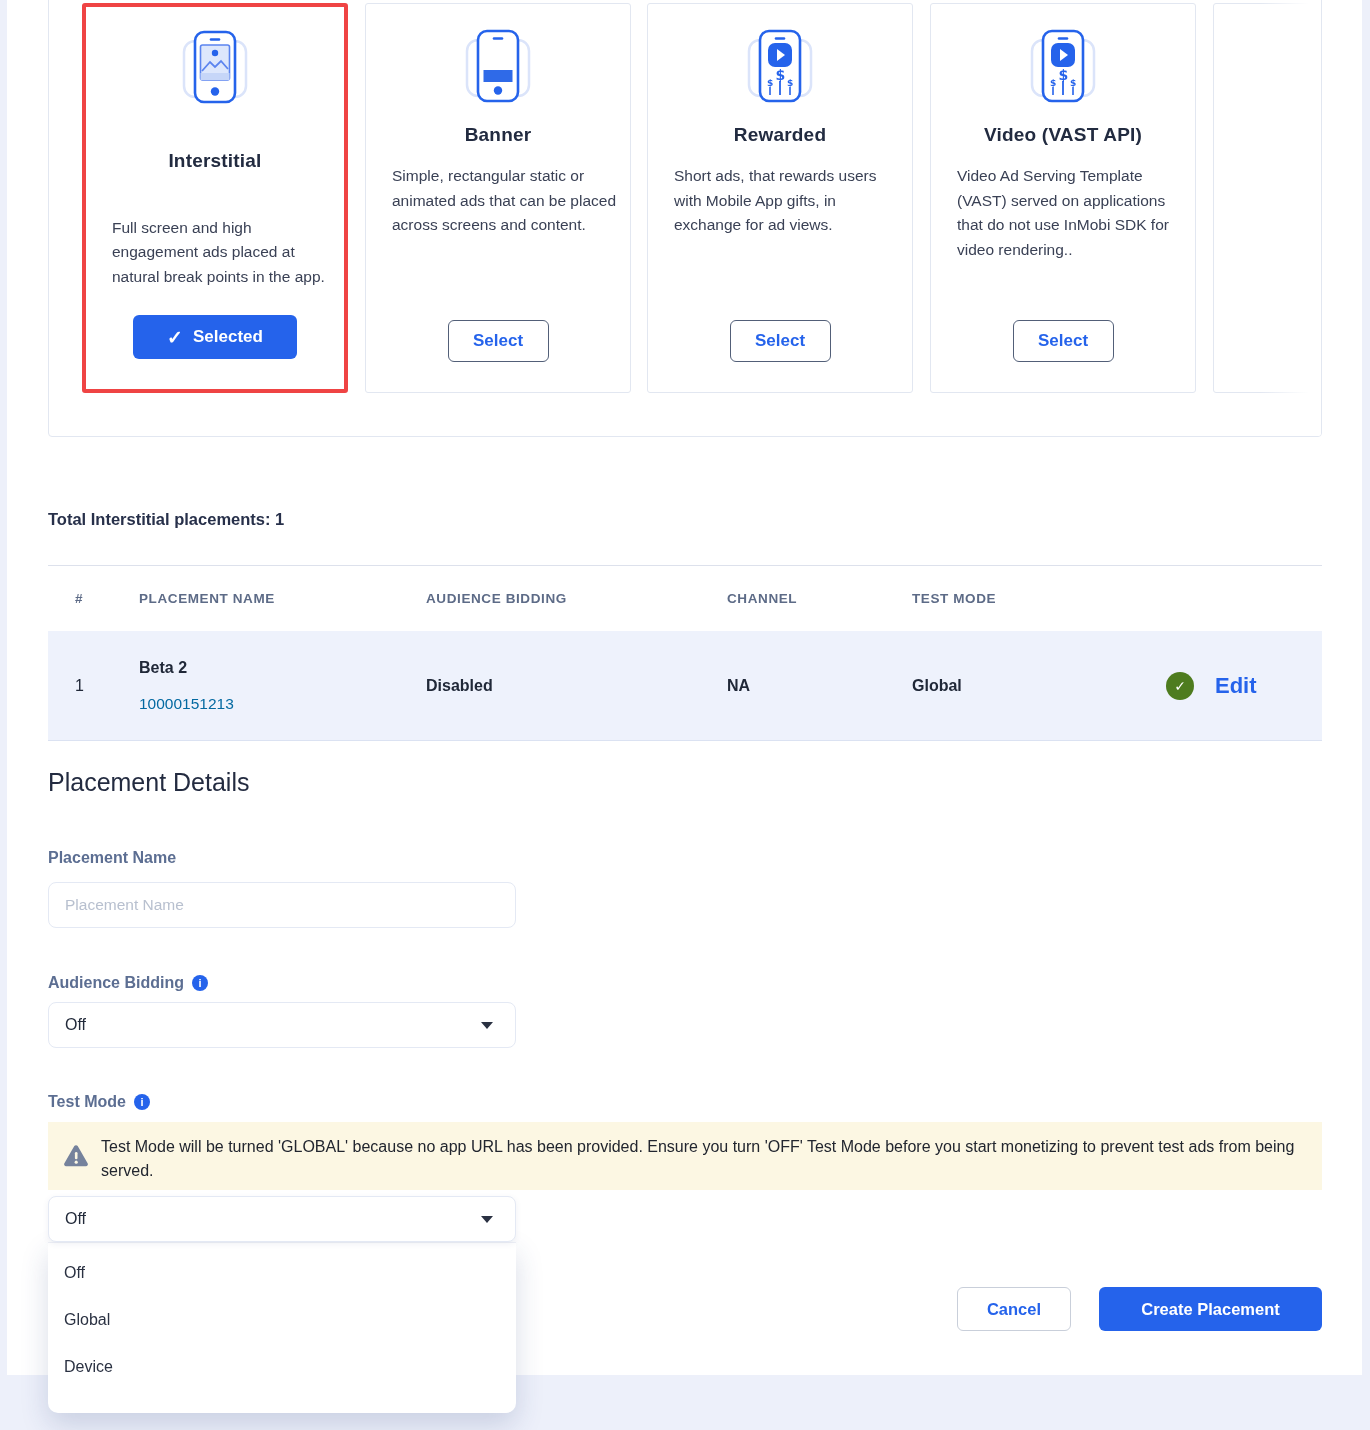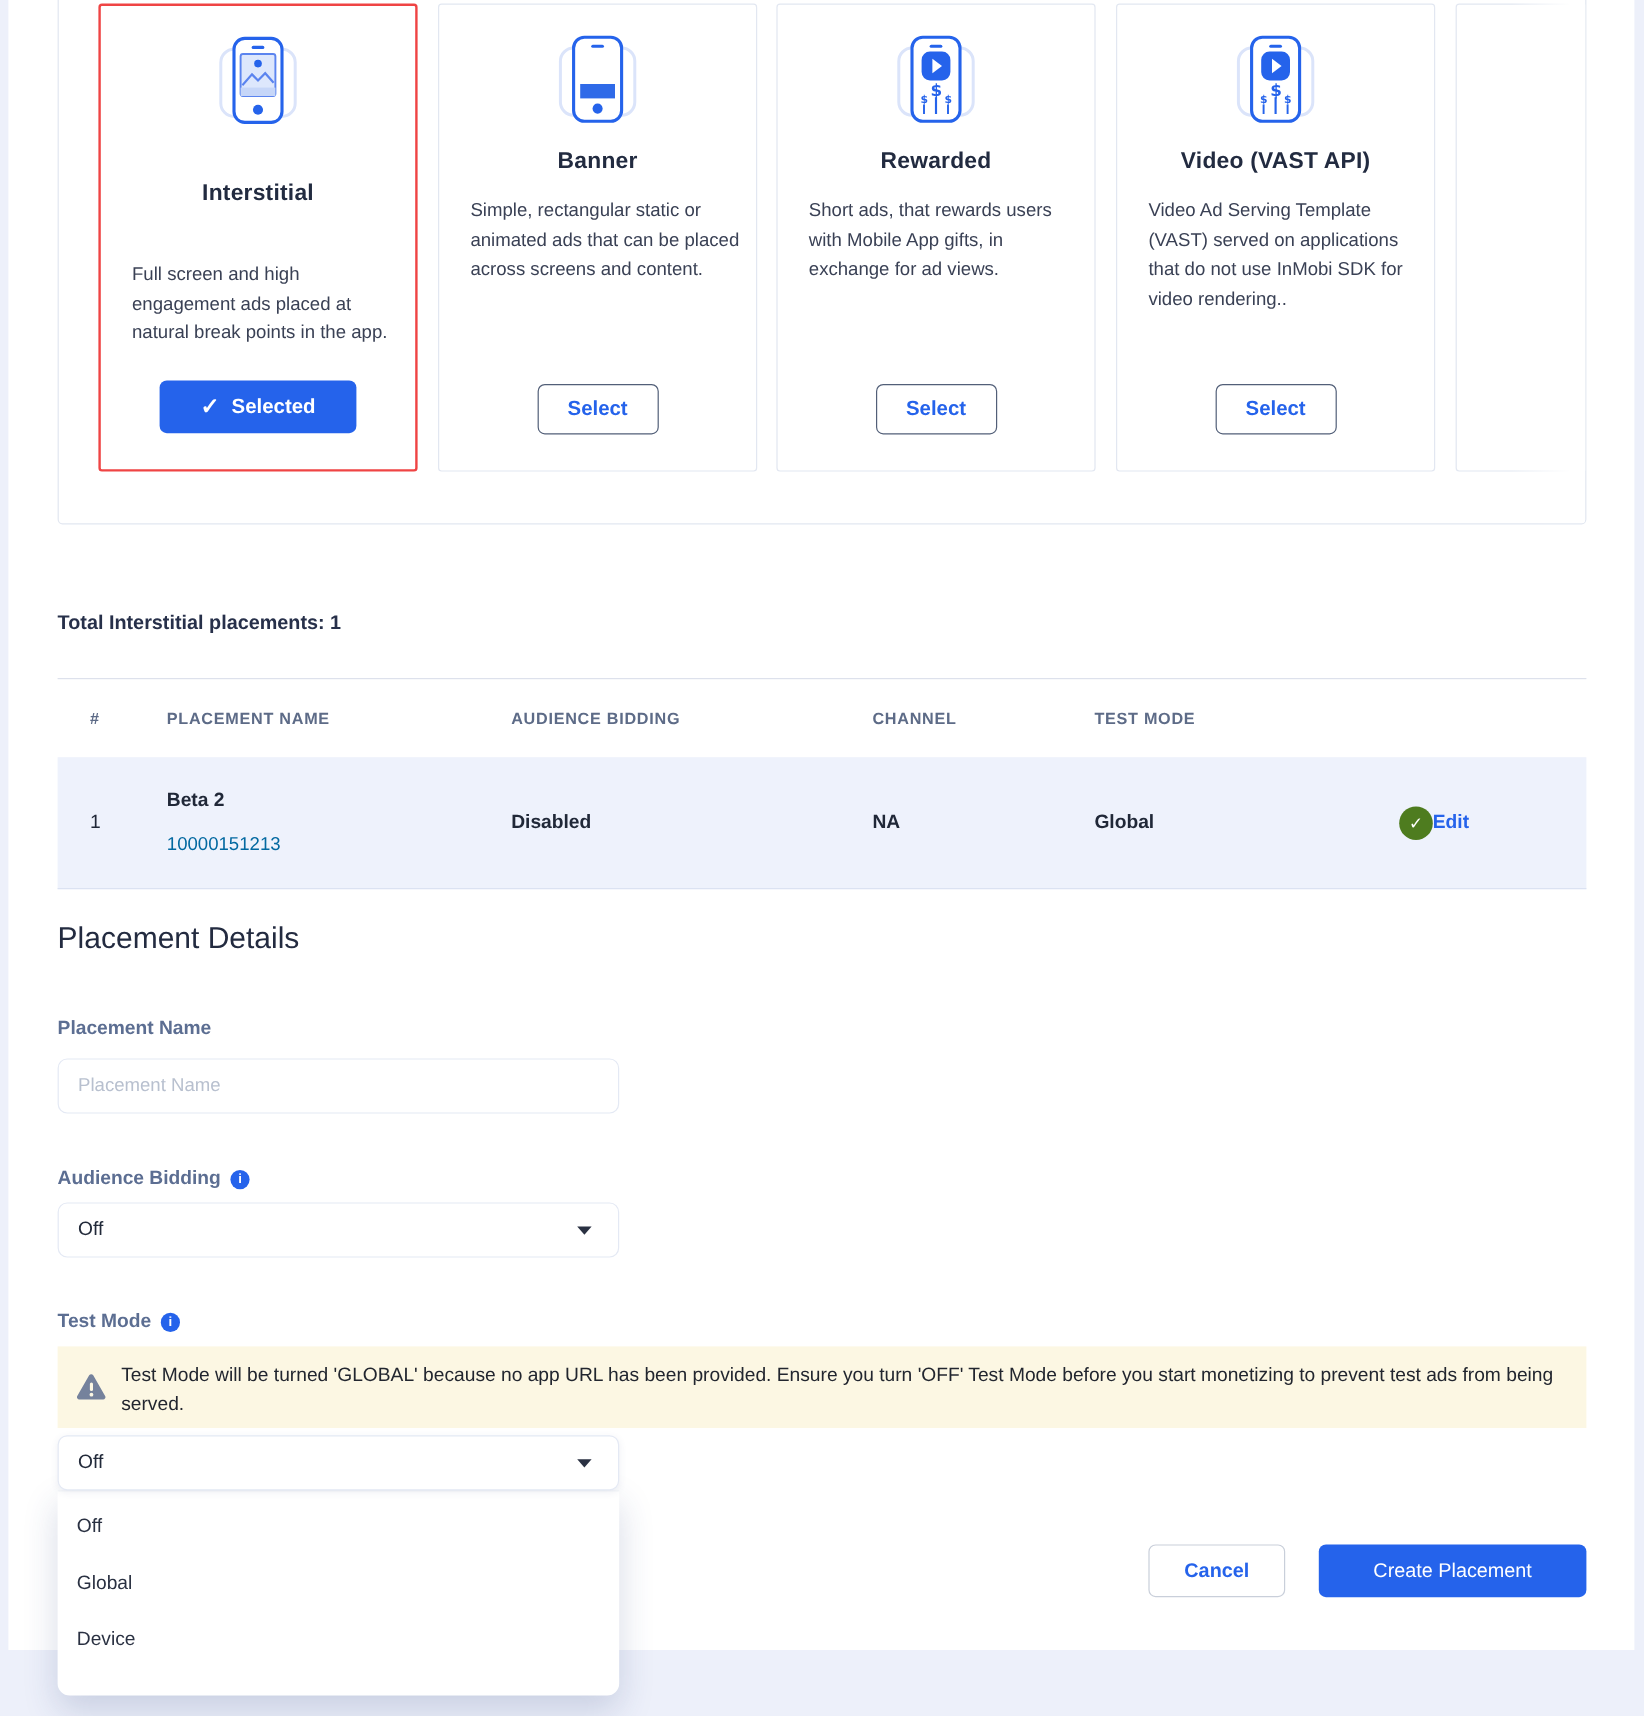--- a/index.html
+++ b/index.html
@@ -6,21 +6,21 @@
   html,body { font-family:"Liberation Sans", sans-serif; }
   body { background:#edf0fa; }
   #viewport { position:relative; width:1370px; height:1430px; overflow:hidden; background:#edf0fa; }
   .content-panel { position:absolute; left:7px; top:0; width:1355px; height:1375px; background:#ffffff; }
 
   
   .cards-container { position:absolute; left:48px; top:-25px; width:1274px; height:462px;
     background:#fff; border:1px solid #e2e7f1; border-radius:4px; overflow:hidden; }
   .ad-card { position:absolute; top:27px; width:266px; height:390px; background:#fff;
     border:1px solid #e2e7f1; border-radius:3px; display:flex; flex-direction:column; align-items:center; }
-  .ad-card.selected { border:2px solid #ef4444;gap:26px; }
+  .ad-card.selected { border:4px solid #ef4444;gap:26px; }
   .ad-card .icon-wrap { margin-top:12px; height:100px; display:flex; align-items:center; justify-content:center; }
   .ad-card h3 { font-size:19px; font-weight:700; color:#222b40; margin-top:8px; letter-spacing:.2px; }
   .ad-card .desc { width:100%; padding:18px 12px 0 26px; font-size:15.5px; line-height:24.5px; color:#3a4155; text-align:left; }
   .ad-card .btn-zone { margin-top:auto; margin-bottom:30px; }
   .btn-selected { display:flex; align-items:center; justify-content:center; gap:10px;
     width:164px; height:44px; background:#2563eb; color:#fff; font-size:17px; font-weight:700;
     border:none; border-radius:6px; cursor:pointer; }
   .btn-selected .check { font-size:19px; font-weight:700; }
   .btn-select { width:101px; height:42px; background:#fff; color:#2563eb; font-size:17px; font-weight:700;
     border:1px solid #525f78; border-radius:6px; cursor:pointer; }
@@ -38,21 +38,21 @@
   .col-name { width:287px; }
   .col-ab { width:301px; }
   .col-ch { width:185px; }
   .col-tm { width:205px; }
   .col-act { flex:1; display:flex; align-items:center; }
   .cell-strong { font-size:16px; font-weight:700; color:#202838; }
   .cell-plain { font-size:16px; color:#202838; }
   .name-id { font-size:15.5px; color:#0369a1; margin-top:18px; }
   .status-dot { width:28px; height:28px; border-radius:50%; background:#4e7c1f; color:#fff;
     display:flex; align-items:center; justify-content:center; font-size:14px; margin-left:49px; }
-  .edit-link { font-size:16px; font-weight:700; color:#2563eb; cursor:pointer; }
+  .edit-link { margin-left:21px; font-size:22px; font-weight:700; color:#2563eb; cursor:pointer; }
 
   
   .section-title { position:absolute; left:48px; top:768px; font-size:25px; font-weight:400; color:#232b40; }
   .field-label { position:absolute; font-size:16px; font-weight:700; color:#5c6e92; display:flex; align-items:center; gap:8px; }
   .info-icon { width:16px; height:16px; border-radius:50%; background:#2563eb; color:#fff; font-size:11px;
     font-weight:700; display:inline-flex; align-items:center; justify-content:center; font-style:normal; }
   .text-input { position:absolute; left:48px; width:468px; height:46px; border:1px solid #e4e9f4; border-radius:8px;
     padding:0 16px; font-size:15.5px; color:#222; font-family:"Liberation Sans", sans-serif; }
   .text-input::placeholder { color:#b8c0cf; }
   .select-box { position:absolute; left:48px; width:468px; height:46px; background:#fff; border:1px solid #e4e9f4;
@@ -68,21 +68,21 @@
 
   .tm-select { top:1196px; z-index:6; border-radius:8px; box-shadow:0 2px 6px rgba(60,80,130,.08); }
   .dropdown-menu { position:absolute; left:48px; top:1242px; width:468px; height:171px; background:#fff; z-index:5;
     border-radius:0 0 10px 10px; box-shadow:0 12px 28px rgba(40,60,120,.18); border-top:1px solid #eef0f6; padding-top:6px; }
   .dd-option { height:47px; display:flex; align-items:center; padding-left:16px; font-size:16px; color:#2a3142; cursor:pointer; }
 
   .btn-cancel { position:absolute; left:957px; top:1287px; width:114px; height:44px; background:#fff;
     border:1px solid #c9cfda; border-radius:6px; color:#2563eb; font-size:16.5px; font-weight:700; cursor:pointer;
     font-family:"Liberation Sans", sans-serif; }
   .btn-create { position:absolute; left:1099px; top:1287px; width:223px; height:44px; background:#2563eb;
-    border:none; border-radius:6px; color:#fff; font-size:16.5px; font-weight:400; cursor:pointer;
+    border:none; border-radius:6px; color:#fff; font-size:16.5px; font-weight:700; cursor:pointer;
     font-family:"Liberation Sans", sans-serif; }
 </style>
 </head>
 <body>
 
 <div id="viewport">
   <div class="content-panel"></div>
 
   <div class="cards-container">
 

